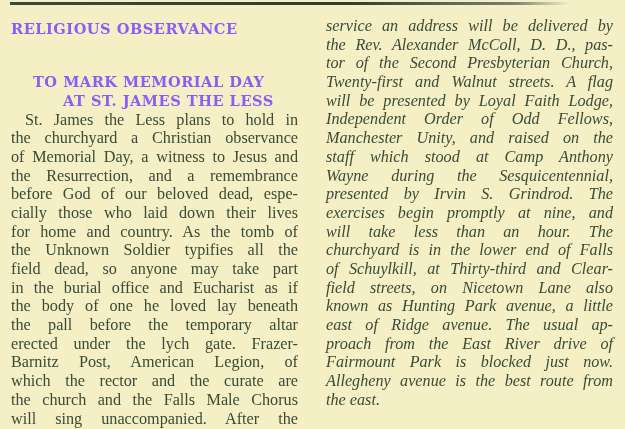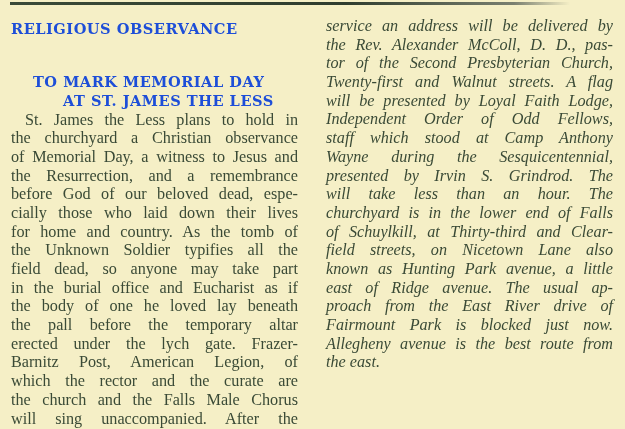--- a/index.html
+++ b/index.html
@@ -16,21 +16,21 @@
   }
   .col {
     position:absolute; top:0;
     font-size:16.2px; line-height:18.7px;
   }
   .col-left { left:11px; width:287px; top:19px; }
   .col-right { left:326px; width:287px; top:17px;font-style:italic; }
   .headline {
     font-family:"DejaVu Serif", serif;
     font-weight:bold; font-size:14.6px; line-height:19.5px;
-    letter-spacing:0.5px; color:#1d4ed8;
+    letter-spacing:0.5px; color:#8b5cf6;
     margin:0;
   }
   .headline .l2 { padding-left:22px; display:block;margin-top:33px; }
   .headline .l3 { padding-left:52px; display:block; }
   .headline .l1 { display:block; }
   .line { display:block; text-align:justify; text-align-last:justify; white-space:nowrap; height:18.7px; }
   .line.last { text-align-last:left; }
   .indent { padding-left:14px; }
 </style>
 </head>
@@ -65,23 +65,25 @@
   </div>
 </div>
 
 <div class="col col-right">
   <span class="line">service an address will be delivered by</span>
   <span class="line">the Rev. Alexander McColl, D. D., pas-</span>
   <span class="line">tor of the Second Presbyterian Church,</span>
   <span class="line">Twenty-first and Walnut streets.  A flag</span>
   <span class="line">will be presented by Loyal Faith Lodge,</span>
   <span class="line">Independent Order of Odd Fellows,</span>
+  <span class="line">Manchester Unity, and raised on the</span>
   <span class="line">staff which stood at Camp Anthony</span>
   <span class="line">Wayne during the Sesquicentennial,</span>
   <span class="line">presented by Irvin S. Grindrod.  The</span>
+  <span class="line">exercises begin promptly at nine, and</span>
   <span class="line">will take less than an hour.  The</span>
   <span class="line">churchyard is in the lower end of Falls</span>
   <span class="line">of Schuylkill, at Thirty-third and Clear-</span>
   <span class="line">field streets, on Nicetown Lane also</span>
   <span class="line">known as Hunting Park avenue, a little</span>
   <span class="line">east of Ridge avenue.  The usual ap-</span>
   <span class="line">proach from the East River drive of</span>
   <span class="line">Fairmount Park is blocked just now.</span>
   <span class="line">Allegheny avenue is the best route from</span>
   <span class="line last">the east.</span>

